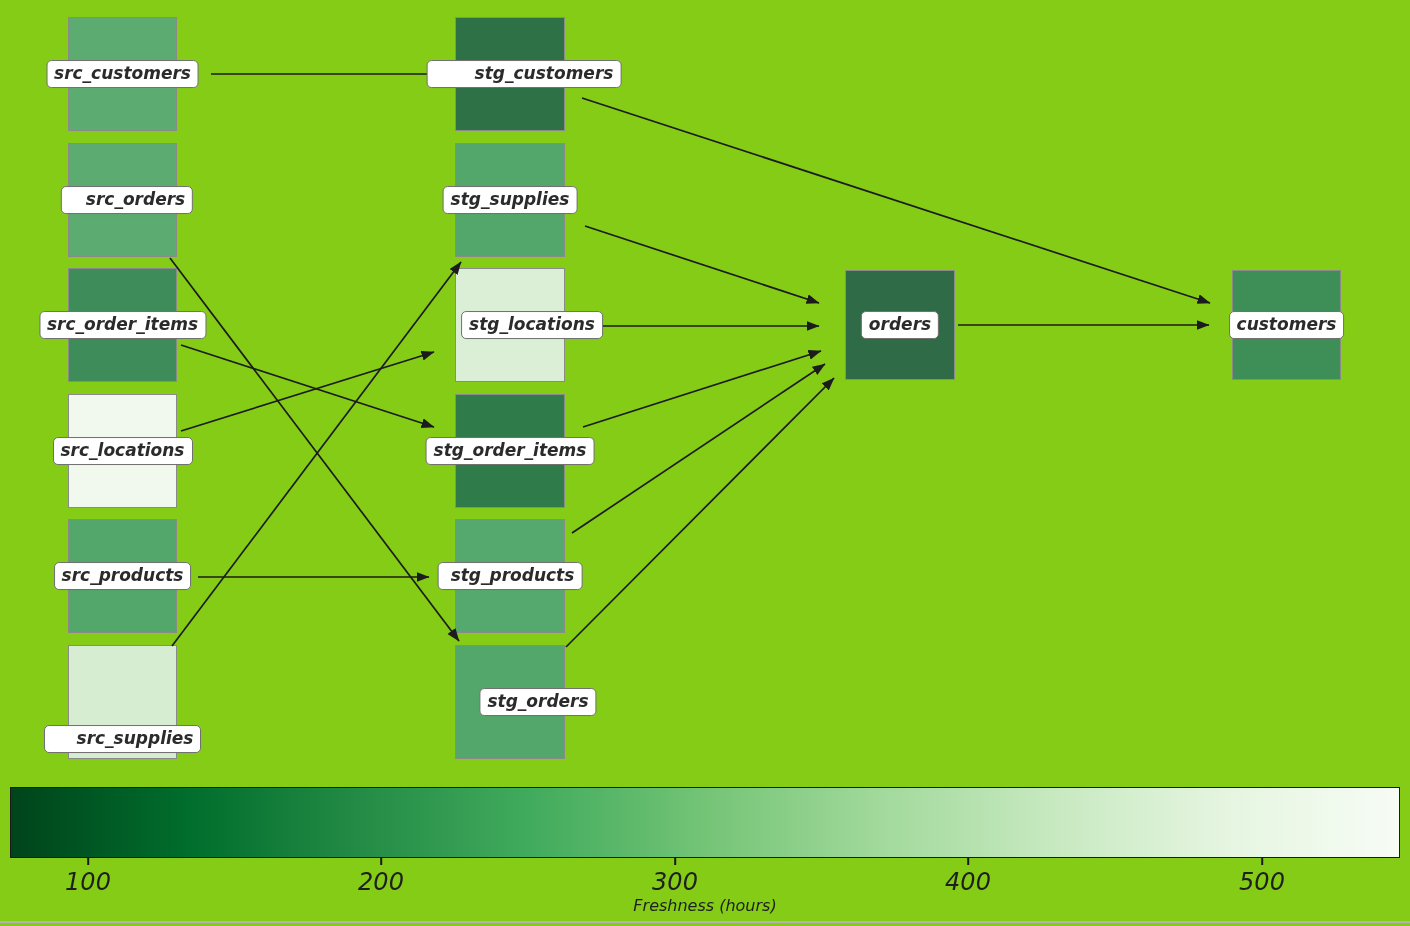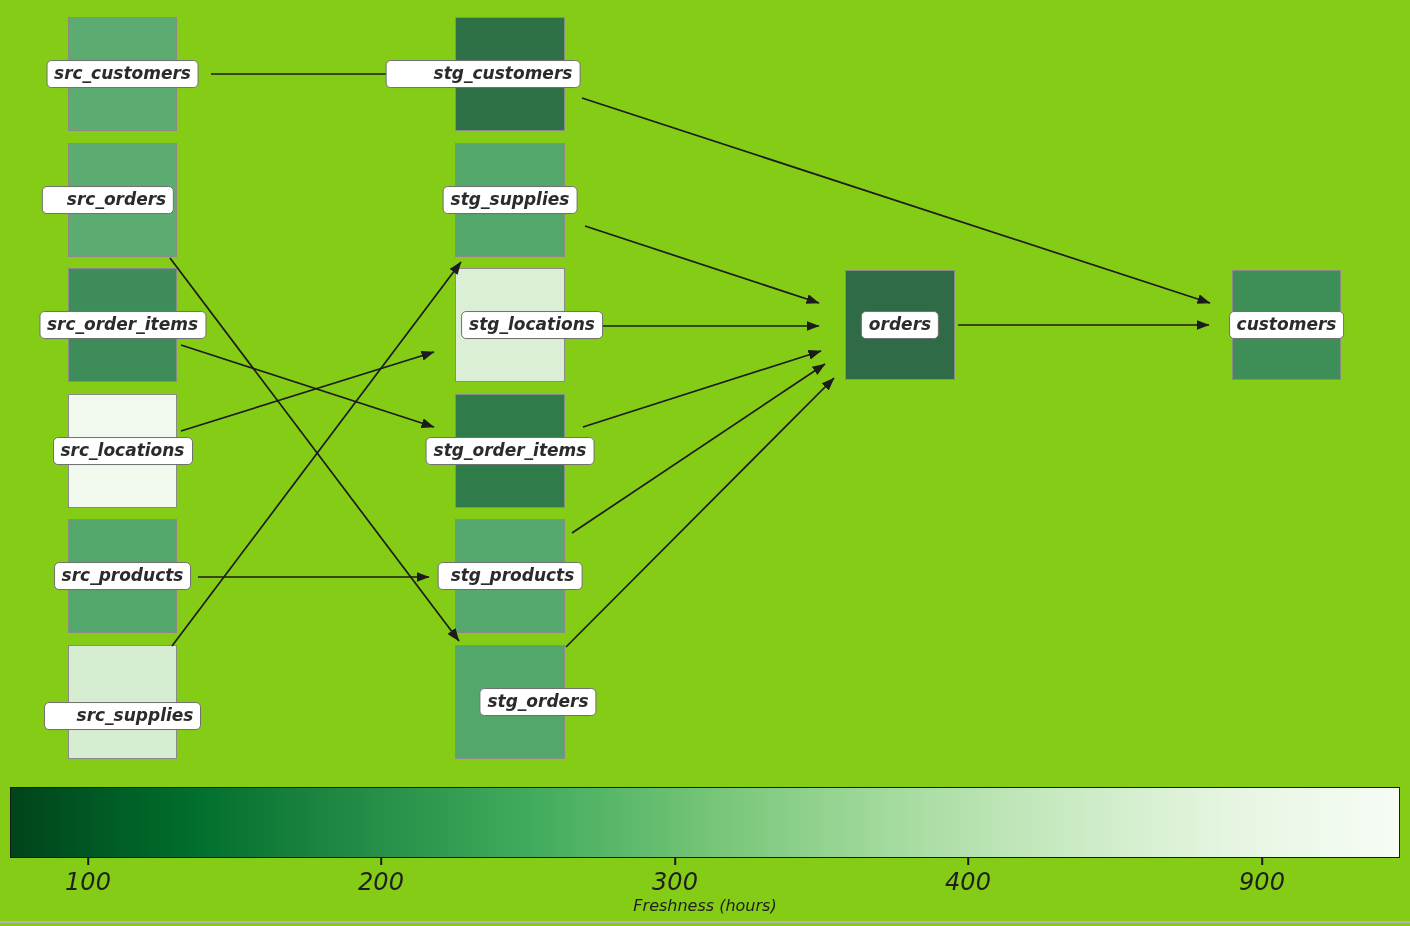--- a/index.html
+++ b/index.html
@@ -114,26 +114,26 @@
         <line x1="600" y1="326" x2="819" y2="326" marker-end="url(#arrowhead)"></line>
         <line x1="583" y1="427" x2="821" y2="351" marker-end="url(#arrowhead)"></line>
         <line x1="572" y1="533" x2="825" y2="364" marker-end="url(#arrowhead)"></line>
         <line x1="566" y1="647" x2="834" y2="378" marker-end="url(#arrowhead)"></line>
         <line x1="958" y1="325" x2="1209" y2="325" marker-end="url(#arrowhead)"></line>
       </g>
   </svg>
 
   <div id="node-label-layer">
       <div class="node-label" style="left: 122.5px; top: 74px;">src_customers</div>
-      <div class="node-label" style="left: 108px; top: 200px; padding-left: 24px;">src_orders</div>
+      <div class="node-label" style="left: 127px; top: 200px; padding-left: 24px;">src_orders</div>
       <div class="node-label" style="left: 122.5px; top: 325px;">src_order_items</div>
       <div class="node-label" style="left: 122.5px; top: 451px;">src_locations</div>
       <div class="node-label" style="left: 122.5px; top: 576px;">src_products</div>
-      <div class="node-label" style="left: 122.5px; top: 716px; padding-left: 32px;">src_supplies</div>
-      <div class="node-label" style="left: 483px; top: 74px; padding-left: 47px;">stg_customers</div>
+      <div class="node-label" style="left: 122.5px; top: 739px; padding-left: 32px;">src_supplies</div>
+      <div class="node-label" style="left: 524px; top: 74px; padding-left: 47px;">stg_customers</div>
       <div class="node-label" style="left: 510px; top: 200px;">stg_supplies</div>
       <div class="node-label" style="left: 520px; top: 325px; margin-left: 12px;">stg_locations</div>
       <div class="node-label" style="left: 510px; top: 451px;">stg_order_items</div>
       <div class="node-label" style="left: 510px; top: 576px; padding-left: 12px;">stg_products</div>
       <div class="node-label" style="left: 510px; top: 702px; margin-left: 28px;">stg_orders</div>
       <div class="node-label" style="left: 900px; top: 325px;">orders</div>
       <div class="node-label" style="left: 1286.5px; top: 325px;">customers</div>
     </div>
 
   <div id="colorbar" style="left: 10px; top: 787px; width: 1390px; height: 71px;">
@@ -142,18 +142,18 @@
   <div id="colorbar-ticks">
       <div class="cb-tick-mark" style="left: 88px; top: 858px;"></div>
       <div class="cb-tick-label" style="left: 88px; top: 868px;">100</div>
       <div class="cb-tick-mark" style="left: 381px; top: 858px;"></div>
       <div class="cb-tick-label" style="left: 381px; top: 868px;">200</div>
       <div class="cb-tick-mark" style="left: 675px; top: 858px;"></div>
       <div class="cb-tick-label" style="left: 675px; top: 868px;">300</div>
       <div class="cb-tick-mark" style="left: 968px; top: 858px;"></div>
       <div class="cb-tick-label" style="left: 968px; top: 868px;">400</div>
       <div class="cb-tick-mark" style="left: 1262px; top: 858px;"></div>
-      <div class="cb-tick-label" style="left: 1262px; top: 868px;">900</div>
+      <div class="cb-tick-label" style="left: 1262px; top: 868px;">500</div>
     </div>
   <div id="cb-axis-label" style="left: 705px; top: 896px;">Freshness (hours)</div>
 
   <div id="bottom-line" style="top: 921px;"></div>
 </div>
 
 </body></html>

